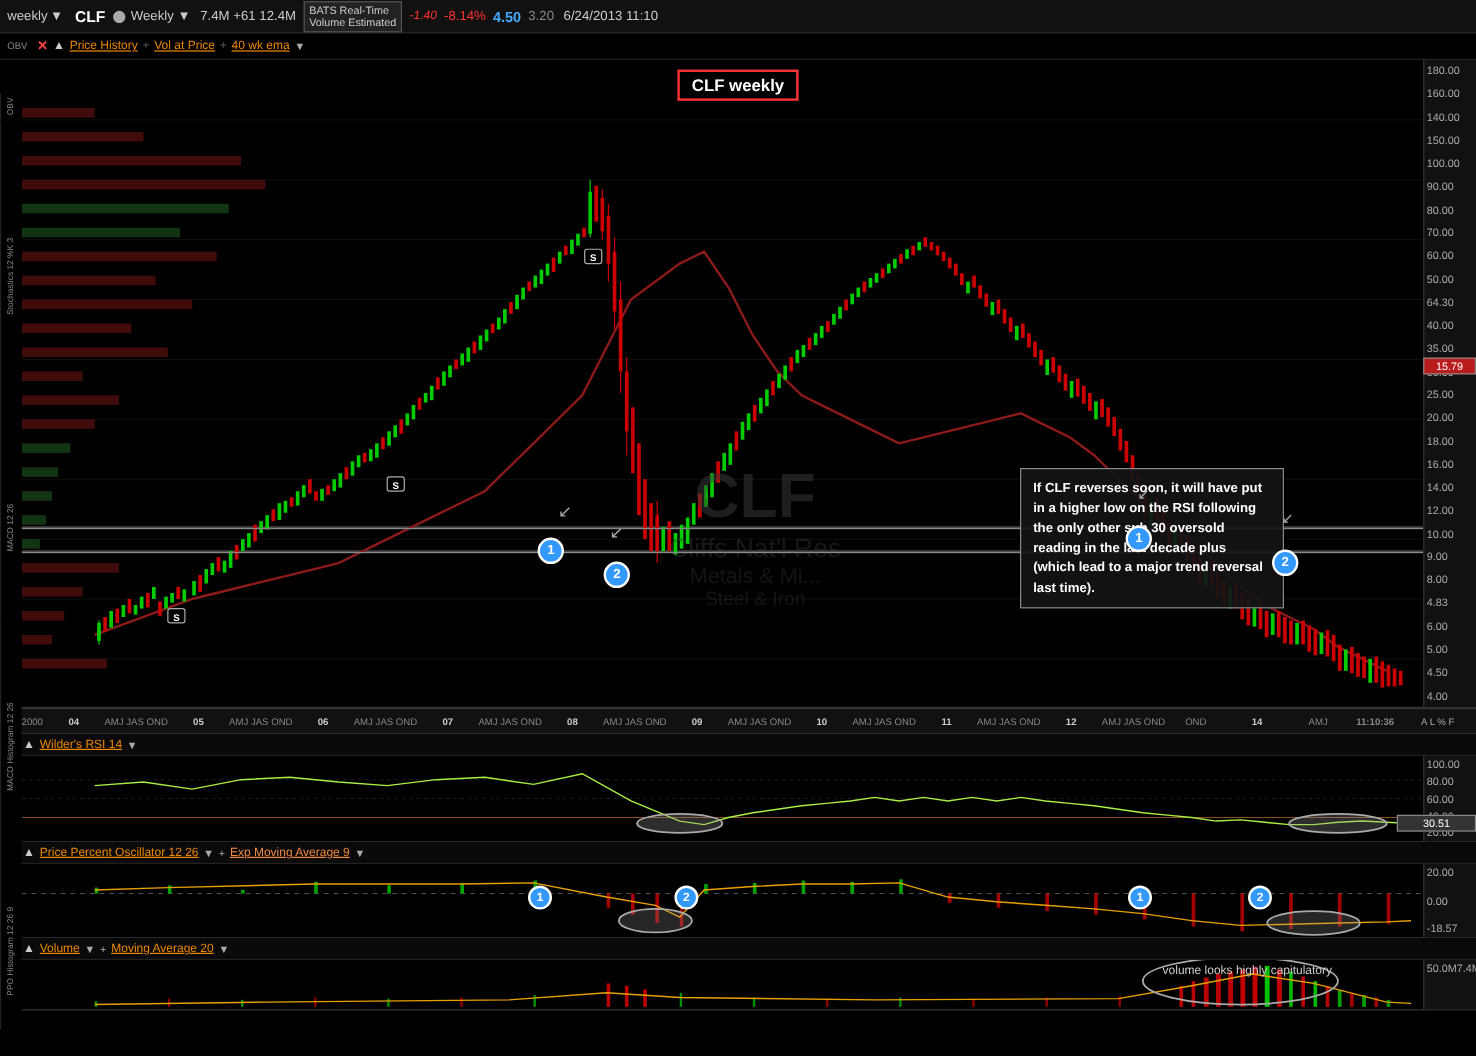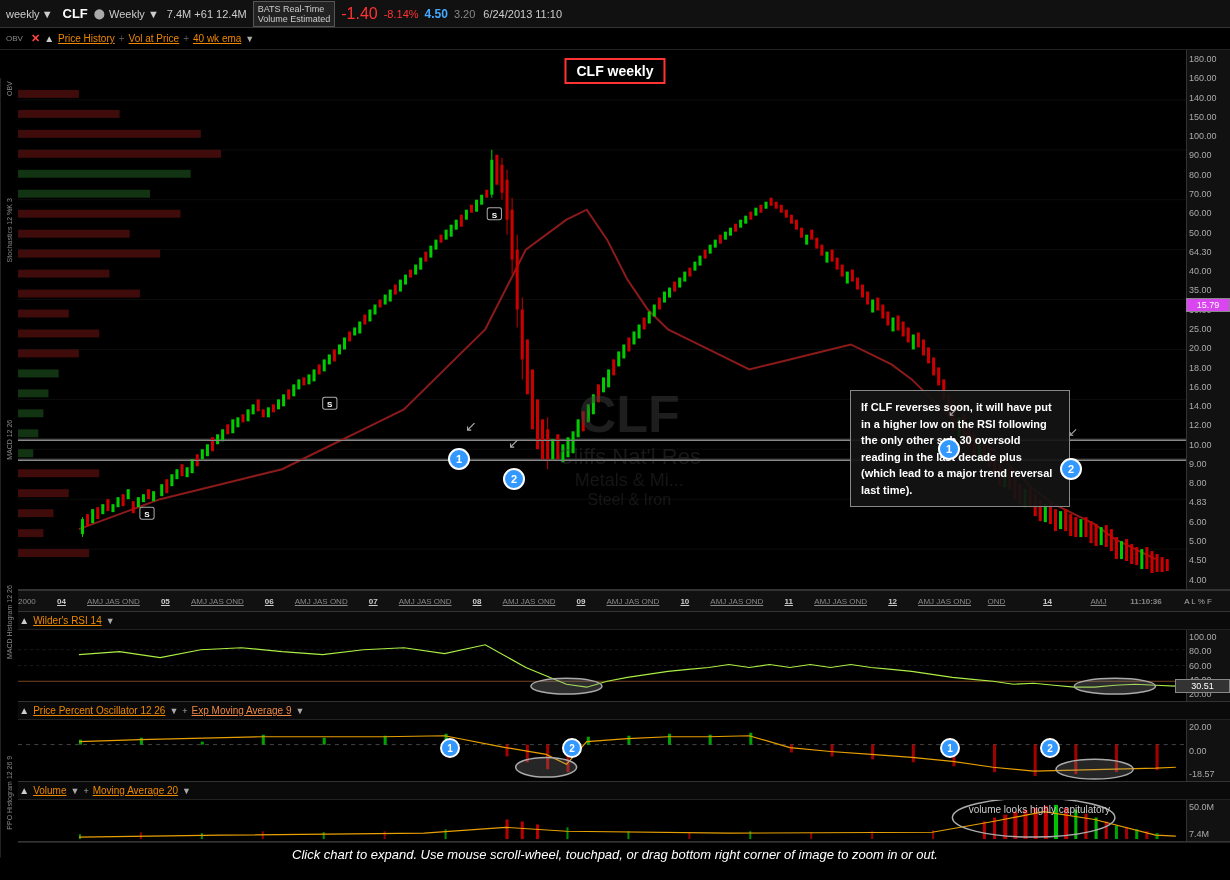--- a/index.html
+++ b/index.html
@@ -43,21 +43,21 @@
     #website-label span.side { color: #f00; }
     #website-label span.of { color: #fff; }
     #website-label span.the { color: #f00; }
     #website-label span.chart { color: #fff; }
     #website-label span.com { color: #fff; font-size: 13px; }
 
     #bats-info {
       display: flex; align-items: center; gap: 6px; font-size: 10px;
     }
     #bats-box { background: #222; border: 1px solid #555; padding: 2px 4px; font-size: 9px; color: #ccc; }
-    #price-change { color: #f33; font-size: 16px; }
+    #price-change { color: #f33; font-size: 10px; font-style: italic; }
     #price-pct { color: #f33; font-size: 11px; }
     #price-val { color: #4af; font-size: 12px; font-weight: bold; }
     #price-low { color: #888; font-size: 11px; }
 
     #datetime-label { color: #ccc; font-size: 11px; margin-left: 8px; }
 
     
     #indicator-bar {
       display: flex;
       align-items: center;
@@ -110,21 +110,21 @@
       padding: 4px 2px;
       font-size: 9px;
       color: #aaa;
       z-index: 5;
     }
 
     #price-current {
       position: absolute;
       right: 0;
       top: 46%;
-      background: #d946ef;
+      background: #b91c1c;
       border: 1px solid #888;
       color: #fff;
       font-size: 9px;
       padding: 1px 3px;
       z-index: 6;
       width: 44px;
       text-align: center;
     }
 
     
@@ -178,21 +178,20 @@
       font-size: 9px;
       color: #888;
       position: relative;
       overflow: hidden;
     }
     .tl-item {
       flex: 1;
       text-align: center;
       white-space: nowrap;
       font-size: 8px;
-      text-decoration: underline;
     }
     .tl-year {
       color: #ccc;
       font-weight: bold;
     }
 
     
     #rsi-panel {
       position: relative;
       height: 90px;
@@ -229,21 +228,21 @@
     #rsi-value-box {
       position: absolute;
       right: 0;
       bottom: 8px;
       background: #333;
       border: 1px solid #888;
       color: #fff;
       font-size: 9px;
       padding: 1px 3px;
       z-index: 6;
-      width: 55px;
+      width: 66px;
       text-align: center;
     }
 
     
     #ppo-panel {
       position: relative;
       height: 80px;
       background: #000;
       border-bottom: 1px solid #333;
       overflow: hidden;
@@ -296,21 +295,21 @@
     }
     #vol-scale {
       position: absolute;
       right: 0;
       top: 18px;
       width: 44px;
       height: calc(100% - 18px);
       background: #111;
       border-left: 1px solid #333;
       display: flex;
-      flex-direction: column;
+      flex-direction: row;
       justify-content: space-between;
       padding: 2px 2px;
       font-size: 9px;
       color: #aaa;
     }
 
     
     #bottom-caption {
       height: 24px;
       background: #000;
@@ -959,17 +958,14 @@
       <ellipse cx="1000" cy="18" rx="80" ry="20" fill="none" stroke="#aaa" stroke-width="1.5"></ellipse>
     </svg>
     <div id="vol-scale">
       <span>50.0M</span>
       <span>7.4M</span>
     </div>
 
     <div style="position:absolute;right:120px;top:22px;color:#ccc;font-size:10px;z-index:10;">volume looks highly capitulatory</div>
   </div>
 
-  <div id="bottom-caption">
-    <em>Click chart to expand. Use mouse scroll-wheel, touchpad, or drag bottom right corner of image to zoom in or out.</em>
-  </div>
 
 </div>
 
 </body></html>

